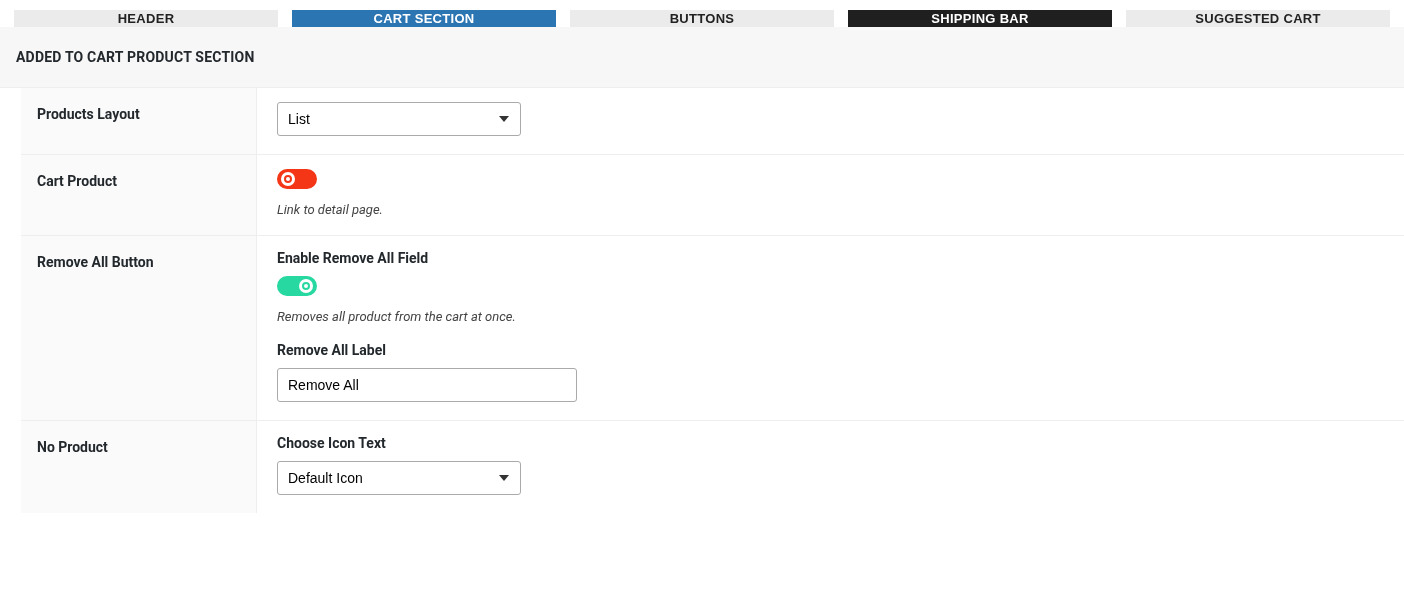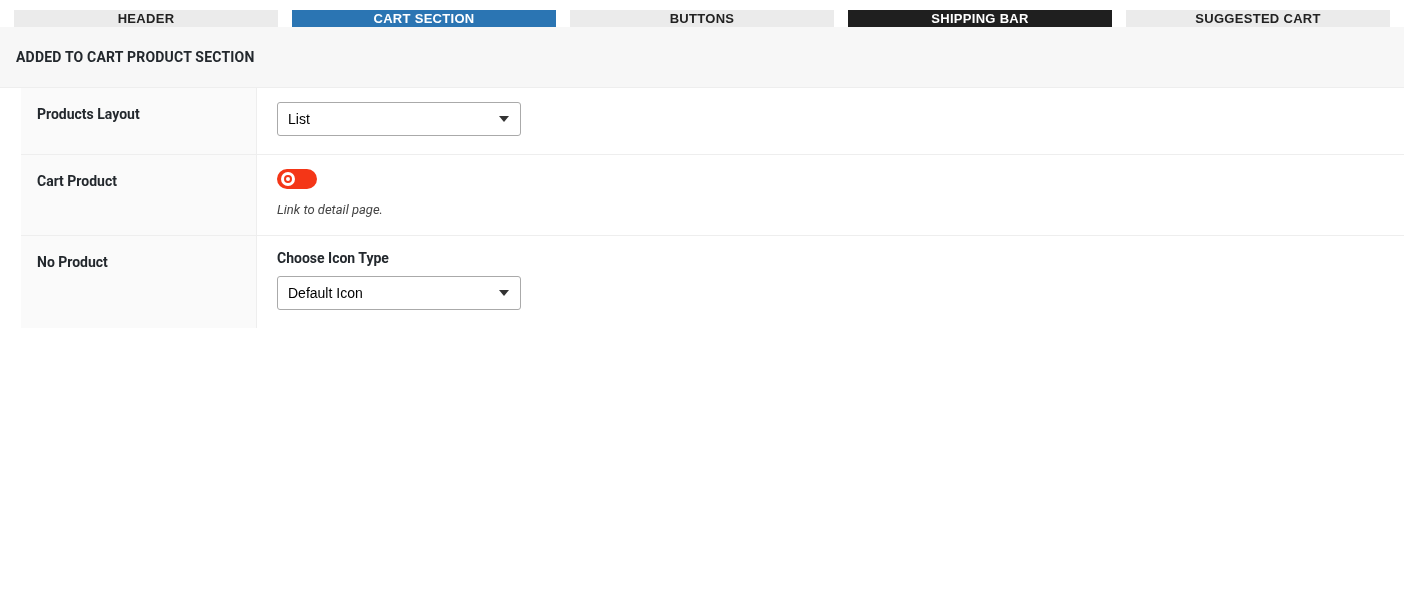--- a/index.html
+++ b/index.html
@@ -201,26 +201,42 @@
   <div class="settings-row">
     <div class="settings-label">Cart Product</div>
     <div class="settings-content">
       <div class="toggle on-red">
         <div class="knob"></div>
       </div>
       <div class="field-desc">Link to detail page.</div>
     </div>
   </div>
 
+  <div class="settings-row">
+    <div class="settings-label">Remove All Button</div>
+    <div class="settings-content">
+      <div class="field-block">
+        <span class="field-label">Enable Remove All Field</span>
+        <div class="toggle on-green">
+          <div class="knob"></div>
+        </div>
+        <div class="field-desc">Removes all product from the cart at once.</div>
+      </div>
+      <div class="field-block">
+        <span class="field-label">Remove All Label</span>
+        <input type="text" class="text-input" value="Remove All" style="">
+      </div>
+    </div>
+  </div>
 
   <div class="settings-row" style="border-bottom:none;">
     <div class="settings-label">No Product</div>
     <div class="settings-content">
       <div class="field-block">
-        <span class="field-label">Choose Icon Type</span>
+        <span class="field-label">Choose Icon Text</span>
         <div class="select-wrap">
           <select class="select">
             <option>Default Icon</option>
           </select>
         </div>
       </div>
     </div>
   </div>
 
 </div>

